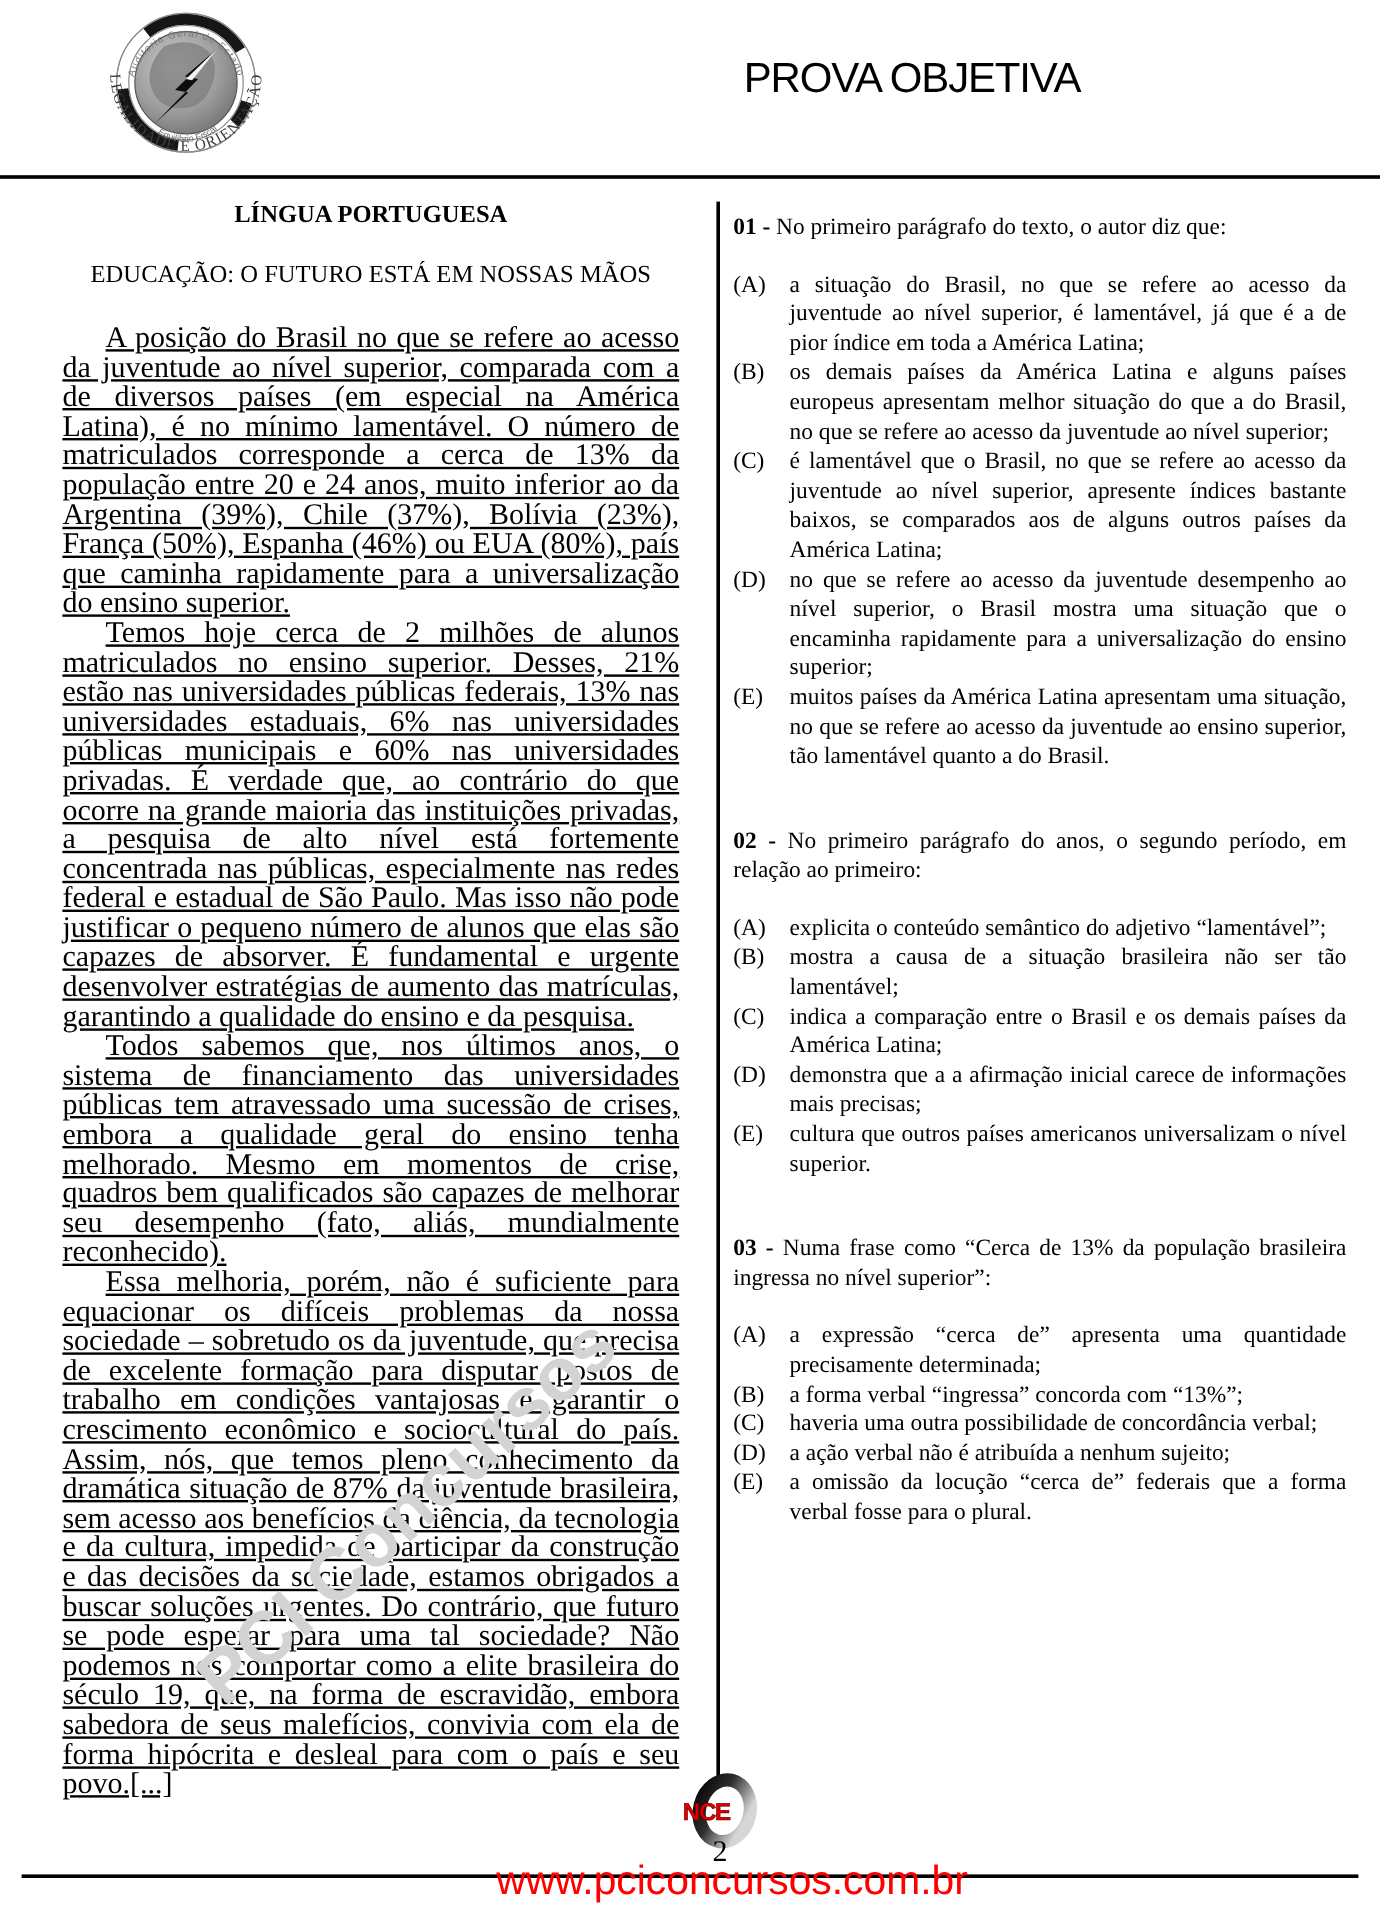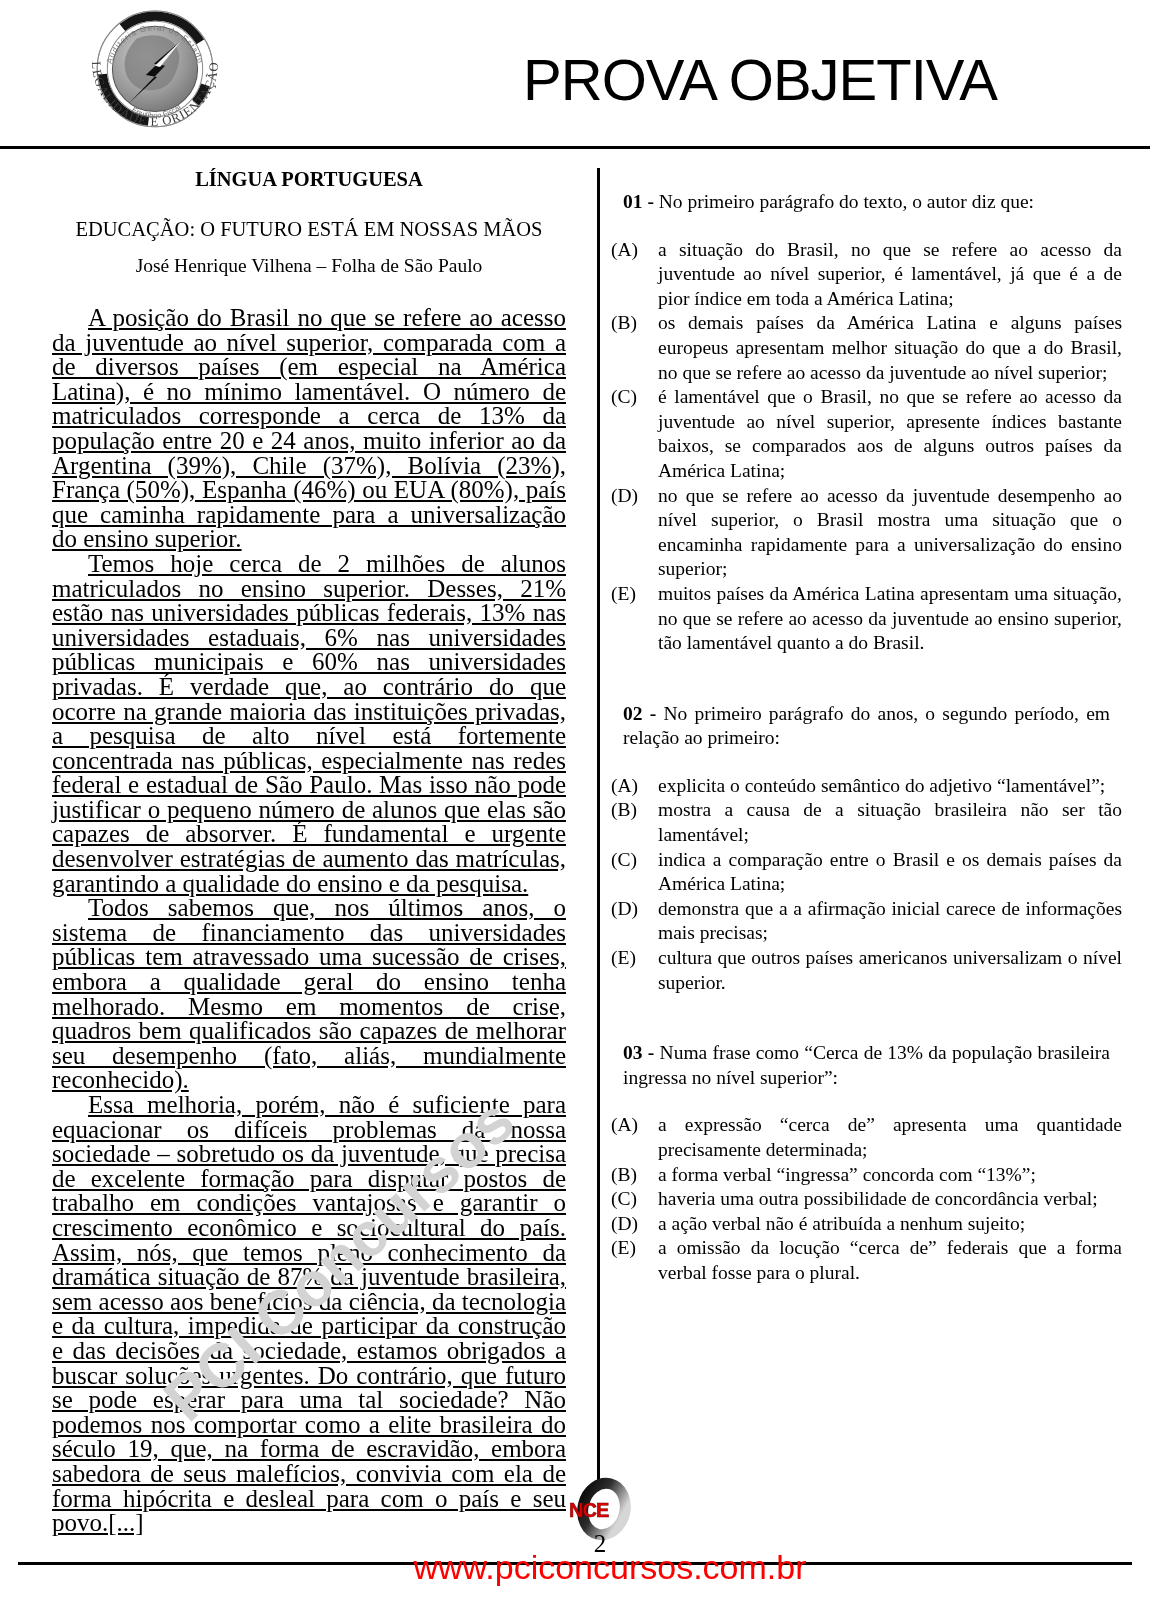--- a/index.html
+++ b/index.html
@@ -4,41 +4,41 @@
 <style>
   html,body { margin:0; padding:0; background:#ffffff; }
   .page {
     position:relative; width:1150px; height:1598px; background:#fff;
     font-family:"Liberation Serif", serif; color:#000; overflow:hidden;
   }
   
   .logo { position:absolute; left:84px; top:4px; width:142px; height:142px; }
   .main-title {
     position:absolute; left:450px; top:46px; width:620px; text-align:center;
-    font-family:"Liberation Sans", sans-serif; font-size:58px; font-weight:400;
+    font-family:"Liberation Sans", sans-serif; font-size:35px; font-weight:400;
     letter-spacing:-1px; white-space:nowrap;
   }
   .header-rule { position:absolute; left:0; top:146px; width:1150px; height:3px; background:#000; }
 
   
   .col-left  { position:absolute; left:52px;  top:162px; width:514px; }
   .col-right { position:absolute; left:611px; top:178px; width:511px; }
   .vdivider  { position:absolute; left:597px; top:168px; width:3px; height:1312px; background:#000; }
 
   .section-heading { text-align:center; font-size:20.5px; font-weight:bold; margin:6px 0 0 0; }
   .text-title      { text-align:center; font-size:20.5px; font-weight:normal; margin:27px 0 14px 0; }
   .byline          { text-align:center; font-size:19.5px; margin-top:3px; }
   .paragraphs { margin-top:29px; }
   .paragraphs p {
     margin:0; font-size:25px; line-height:24.6px;
     text-align:justify; text-indent:36px;text-decoration:underline;
   }
 
   .question + .question { margin-top:46px; }
-  .qstem { margin:12px; font-size:19.5px; line-height:24.6px; text-align:justify; }
+  .qstem { margin:0; font-size:19.5px; line-height:24.6px; text-align:justify; }
   .options { margin-top:23px; }
   .opt { display:flex; }
   .opt-label { flex:0 0 47px; font-size:19.5px; line-height:24.6px; }
   .opt-text  { flex:1; font-size:19.5px; line-height:24.6px; text-align:justify; }
 
   
   .watermark {
     position:absolute; left:150px; top:1382px;
     transform:rotate(-42deg); transform-origin:0 0;
     font-family:"Liberation Sans", sans-serif; font-weight:bold;
@@ -91,21 +91,20 @@
       </text>
     </svg>
   </div>
 
   <div class="main-title">PROVA OBJETIVA</div>
   <div class="header-rule"></div>
 
   <section class="col-left">
     <h2 class="section-heading">LÍNGUA PORTUGUESA</h2>
     <h3 class="text-title">EDUCAÇÃO: O FUTURO ESTÁ EM NOSSAS MÃOS</h3>
-    <div class="byline">José Henrique Vilhena – Folha de São Paulo</div>
     <div class="paragraphs" id="paragraphs">
         <p>A posição do Brasil no que se refere ao acesso da juventude ao nível superior, comparada com a de diversos países (em especial na América Latina), é no mínimo lamentável. O número de matriculados corresponde a cerca de 13% da população entre 20 e 24 anos, muito inferior ao da Argentina (39%), Chile (37%), Bolívia (23%), França (50%), Espanha (46%) ou EUA (80%), país que caminha rapidamente para a universalização do ensino superior.</p>
         <p>Temos hoje cerca de 2 milhões de alunos matriculados no ensino superior. Desses, 21% estão nas universidades públicas federais, 13% nas universidades estaduais, 6% nas universidades públicas municipais e 60% nas universidades privadas. É verdade que, ao contrário do que ocorre na grande maioria das instituições privadas, a pesquisa de alto nível está fortemente concentrada nas públicas, especialmente nas redes federal e estadual de São Paulo. Mas isso não pode justificar o pequeno número de alunos que elas são capazes de absorver. É fundamental e urgente desenvolver estratégias de aumento das matrículas, garantindo a qualidade do ensino e da pesquisa.</p>
         <p>Todos sabemos que, nos últimos anos, o sistema de financiamento das universidades públicas tem atravessado uma sucessão de crises, embora a qualidade geral do ensino tenha melhorado. Mesmo em momentos de crise, quadros bem qualificados são capazes de melhorar seu desempenho (fato, aliás, mundialmente reconhecido).</p>
         <p>Essa melhoria, porém, não é suficiente para equacionar os difíceis problemas da nossa sociedade – sobretudo os da juventude, que precisa de excelente formação para disputar postos de trabalho em condições vantajosas e garantir o crescimento econômico e sociocultural do país. Assim, nós, que temos pleno conhecimento da dramática situação de 87% da juventude brasileira, sem acesso aos benefícios da ciência, da tecnologia e da cultura, impedida de participar da construção e das decisões da sociedade, estamos obrigados a buscar soluções urgentes. Do contrário, que futuro se pode esperar para uma tal sociedade? Não podemos nos comportar como a elite brasileira do século 19, que, na forma de escravidão, embora sabedora de seus malefícios, convivia com ela de forma hipócrita e desleal para com o país e seu povo.[...]</p>
       </div>
   </section>
 
   <div class="vdivider"></div>
 

